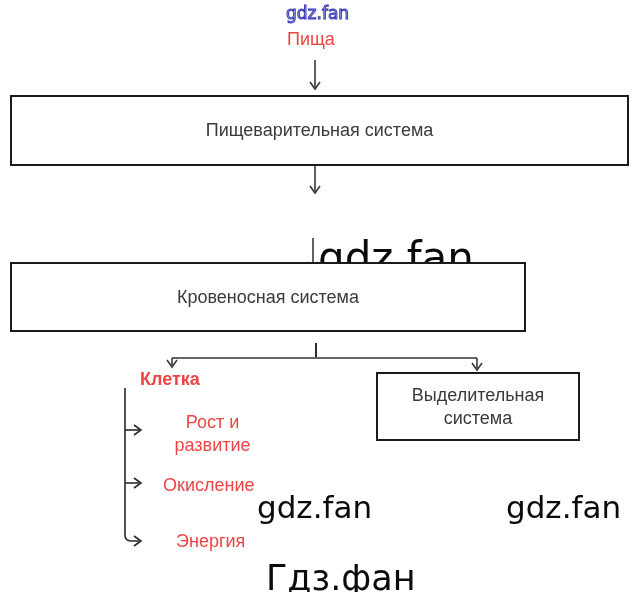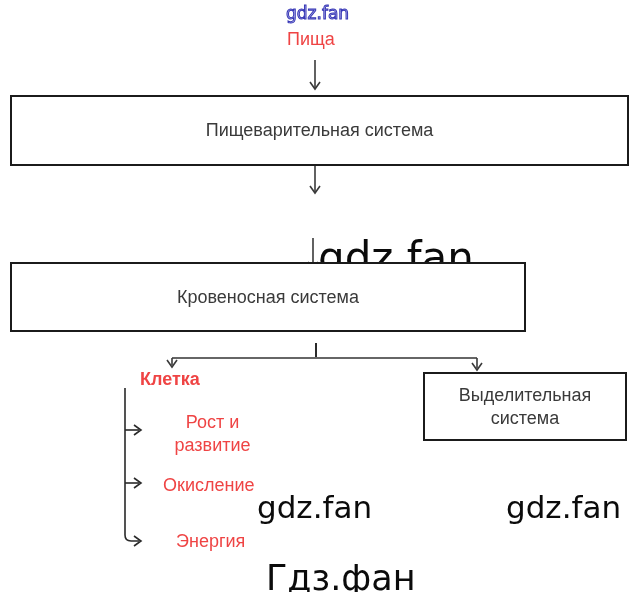--- a/index.html
+++ b/index.html
@@ -64,21 +64,21 @@
     <path d="M156,1 V16" stroke="#2a2a2a" stroke-width="2" fill="none"></path>
     <path d="M12,16 H317" stroke="#666666" stroke-width="2" fill="none"></path>
     <path d="M12,16 V23" stroke="#3a3a3a" stroke-width="1.6" fill="none"></path>
     <path d="M7,18 L12,25 L17,18" stroke="#3a3a3a" stroke-width="1.6" fill="none"></path>
     <path d="M317,16 V26" stroke="#3a3a3a" stroke-width="1.6" fill="none"></path>
     <path d="M312,21 L317,28 L322,21" stroke="#3a3a3a" stroke-width="1.6" fill="none"></path>
   </svg>
 
   <div class="abs lbl" style="left:140px;top:369px;font-weight:bold;">Клетка</div>
 
-  <div class="box" style="left:376px;top:372px;width:204px;height:69px;margin-left:47px;">
+  <div class="box" style="left:376px;top:372px;width:204px;height:69px;">
     <span class="wrapctr" style="width:160px;">Выделительная система</span>
   </div>
 
   <svg class="abs" style="left:117px;top:386px;" width="42" height="164" viewBox="0 0 42 164">
     <path d="M8,2 V149 Q8,155 14,155 H22" stroke="#2a2a2a" stroke-width="1.6" fill="none"></path>
     <path d="M8,44 H22" stroke="#2a2a2a" stroke-width="1.6" fill="none"></path>
     <path d="M17,39 L24,44 L17,49" stroke="#2a2a2a" stroke-width="1.6" fill="none"></path>
     <path d="M8,97 H22" stroke="#2a2a2a" stroke-width="1.6" fill="none"></path>
     <path d="M17,92 L24,97 L17,102" stroke="#2a2a2a" stroke-width="1.6" fill="none"></path>
     <path d="M17,150 L24,155 L17,160" stroke="#2a2a2a" stroke-width="1.6" fill="none"></path>

